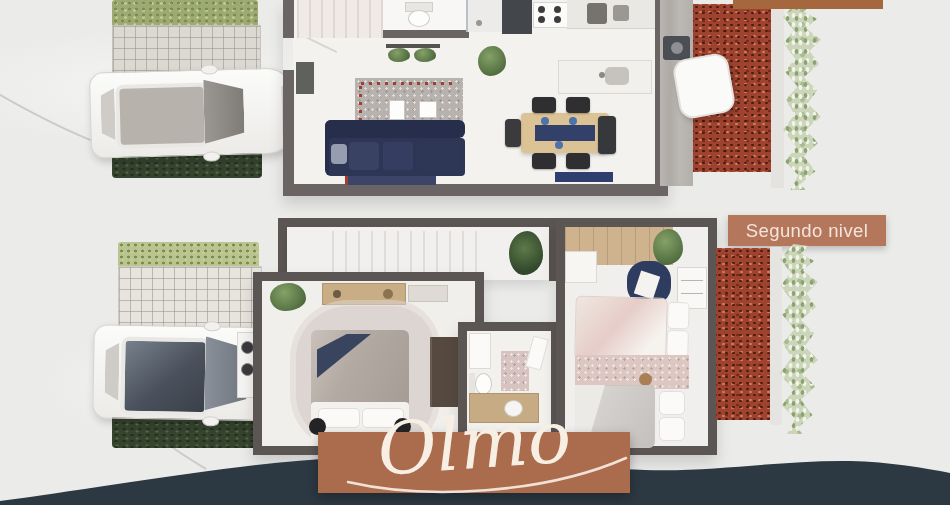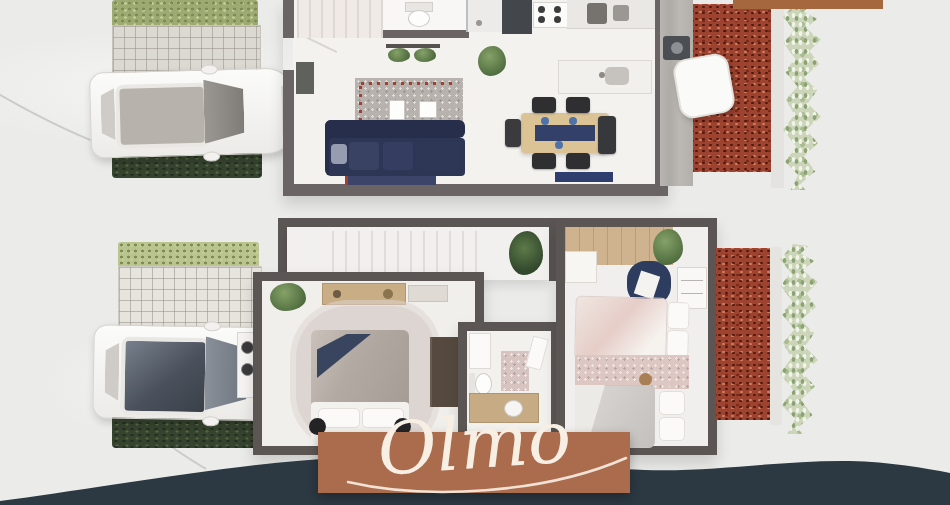--- a/index.html
+++ b/index.html
@@ -197,20 +197,23 @@
   <div class="abs tex-concrete" style="left:660px;top:0;width:33px;height:186px;"></div>
   <div class="abs" style="left:663px;top:36px;width:27px;height:24px;background:#4b4f53;border-radius:3px;">
     <div class="abs circle" style="left:8px;top:6px;width:12px;height:12px;background:#8c9094;"></div>
   </div>
   <div class="abs tex-gravel" style="left:693px;top:4px;width:78px;height:168px;"></div>
   <div class="abs" style="left:676px;top:56px;width:52px;height:56px;background:#fafaf8;border:2px solid #e4e1dc;border-radius:14px;transform:rotate(-10deg);box-shadow:2px 3px 6px rgba(0,0,0,.22);"></div>
   <div class="abs" style="left:771px;top:0;width:13px;height:188px;background:#e5e3df;"></div>
   <div class="abs tex-vine" style="left:783px;top:2px;width:38px;height:188px;"></div>
   <div class="abs" style="left:733px;top:0;width:150px;height:9px;background:#a5683e;"></div>
 
+  <div class="abs badge" style="left:728px;top:215px;width:158px;height:31px;">
+    <span>Segundo nivel</span>
+  </div>
 
   <div class="abs wall2" style="left:278px;top:218px;width:282px;height:9px;"></div>
   <div class="abs wall2" style="left:278px;top:218px;width:9px;height:63px;"></div>
   <div class="abs wall2" style="left:549px;top:218px;width:11px;height:63px;"></div>
   <div class="abs" style="left:287px;top:227px;width:262px;height:53px;background:#f2f0ee;box-shadow:0 6px 10px rgba(0,0,0,.10);">
     <div class="abs" style="left:45px;top:4px;width:155px;height:46px;background-image:repeating-linear-gradient(90deg,rgba(90,80,75,.12) 0 2px,transparent 2px 13px);"></div>
     <div class="abs plant dark" style="left:222px;top:4px;width:34px;height:44px;"></div>
   </div>
 
   <div class="abs plan-box" style="left:253px;top:272px;width:231px;height:183px;">

